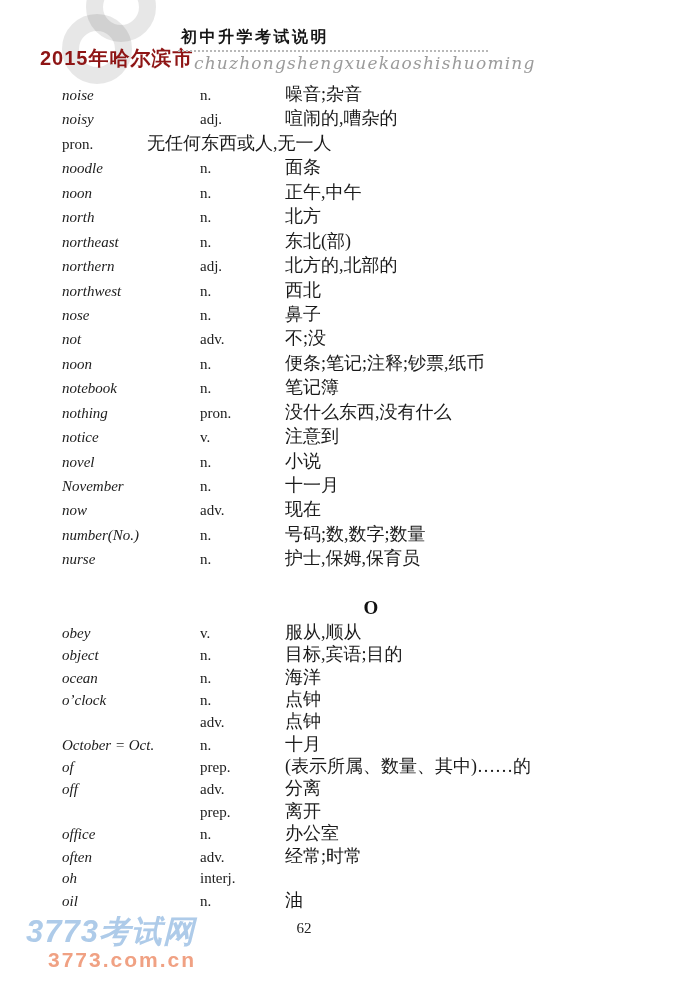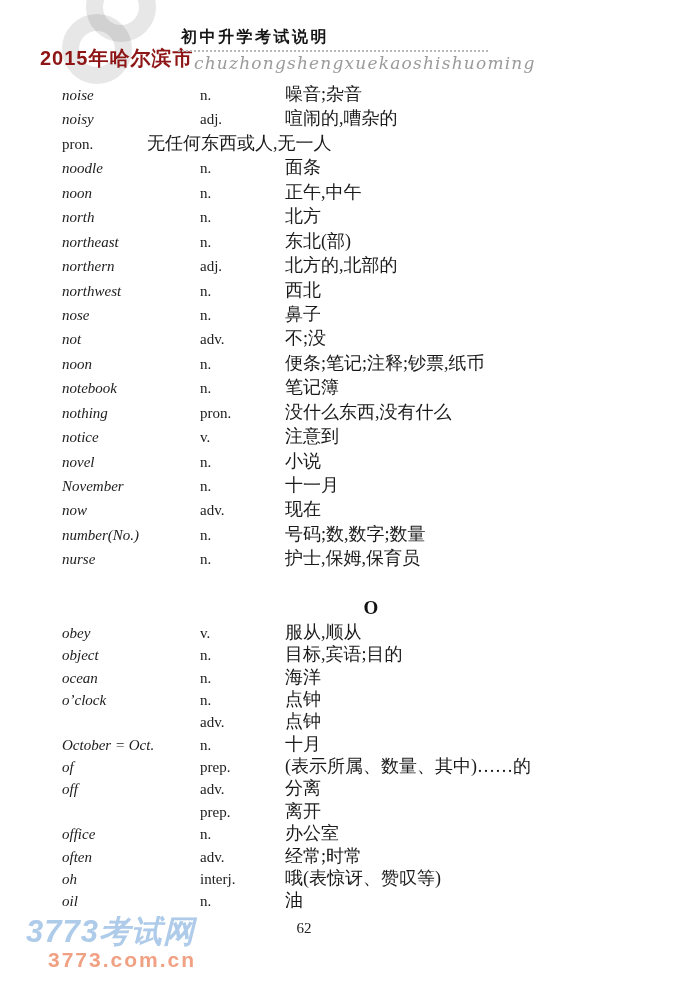--- a/index.html
+++ b/index.html
@@ -248,21 +248,20 @@
           <span class="entry-def">办公室</span>
         </div>
         <div class="row">
           <span class="entry-word">often</span>
           <span class="entry-pos">adv.</span>
           <span class="entry-def">经常;时常</span>
         </div>
         <div class="row">
           <span class="entry-word">oh</span>
           <span class="entry-pos">interj.</span>
-          <span class="entry-def">哦(表惊讶、赞叹等)</span>
         </div>
         <div class="row">
           <span class="entry-word">oil</span>
           <span class="entry-pos">n.</span>
           <span class="entry-def">油</span>
         </div>
       </div>
     </div>
 
   <div class="page-number">62</div>

